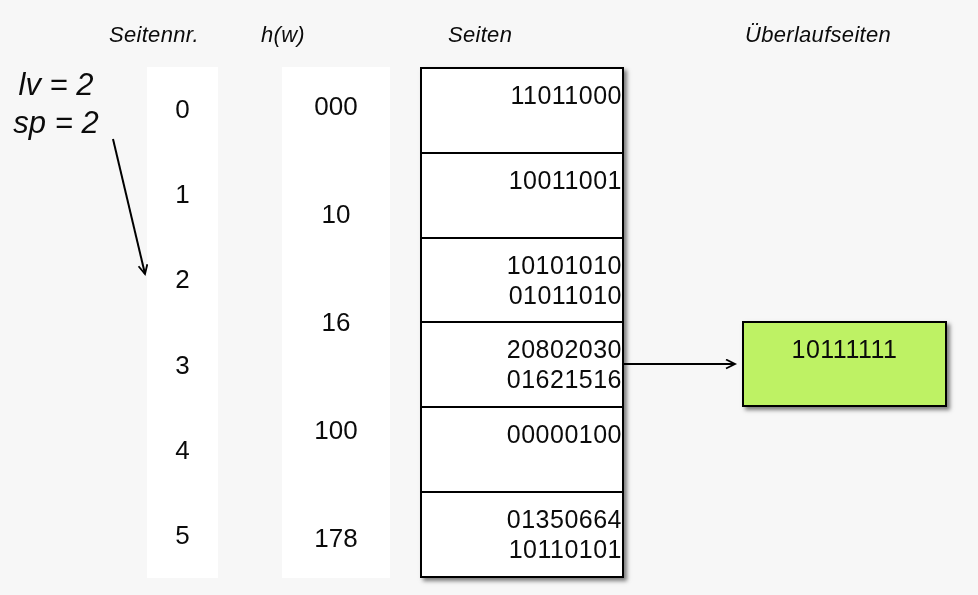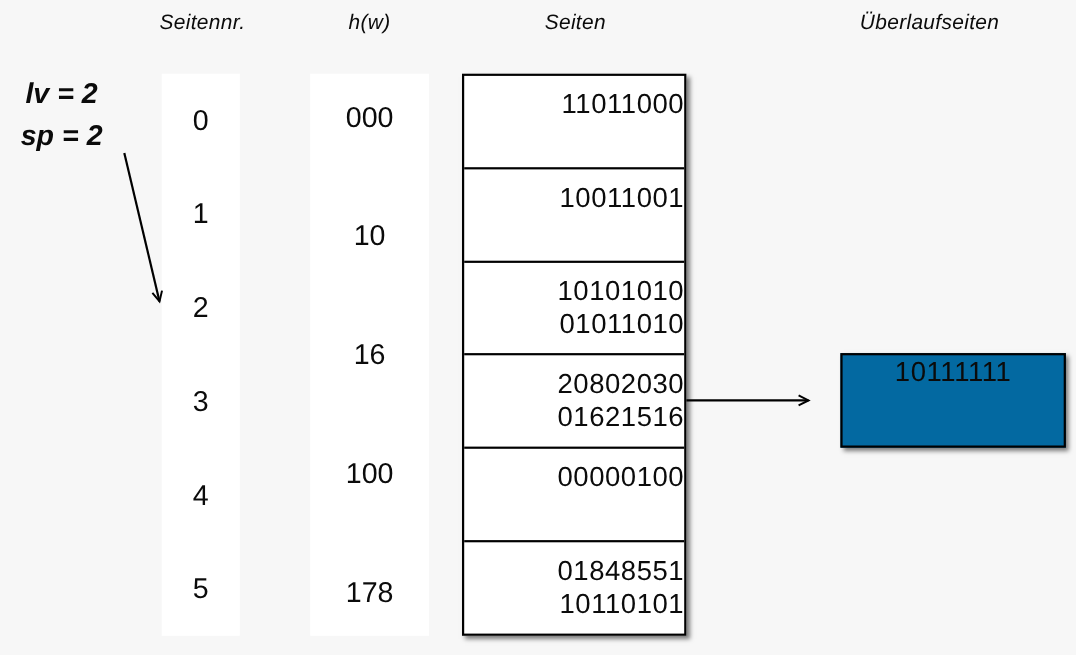--- a/index.html
+++ b/index.html
@@ -9,34 +9,34 @@
     -webkit-font-smoothing:antialiased;
   }
   .canvas{
     position:relative;
     width:978px;height:595px;
     background:#f7f7f7;
     overflow:hidden;
     color:#0b0b0b;
   }
   .col-header{
-    position:absolute;top:6px;height:30px;
-    font-size:19px;font-style:italic;font-weight:500;
-    text-align:center;line-height:30px;
+    position:absolute;top:20px;height:30px;
+    font-size:22px;font-style:italic;font-weight:500;
+    line-height:30px;
     letter-spacing:0.3px;
     white-space:nowrap;
   }
   .hdr-seitennr{left:109px;width:150px;}
   .hdr-hw{left:261px;width:150px;}
   .hdr-seiten{left:448px;width:150px;}
   .hdr-overflow{left:745px;width:200px;}
 
   .annotation{
     position:absolute;left:8px;top:66px;width:96px;
-    font-size:26px;font-style:italic;font-weight:700;
+    font-size:31px;font-style:italic;font-weight:400;
     text-align:center;line-height:38px;
     white-space:nowrap;
   }
 
   .strip{
     position:absolute;top:67px;height:511px;
     background:#ffffff;
     display:flex;flex-direction:column;
   }
   .strip-seitennr{left:147px;width:71px;}
@@ -63,26 +63,26 @@
     text-align:right;
   }
   .page-cell:last-child{border-bottom:none;}
   .entry-line{
     font-size:25px;line-height:30px;
     letter-spacing:0.5px;
   }
 
   .overflow-box{
     position:absolute;left:742px;top:321px;width:205px;height:86px;
-    background:#0369a1;
+    background:#bef264;
     border:2px solid #000;
     box-sizing:border-box;
     box-shadow:3px 3px 4px rgba(0,0,0,0.5);
+    padding-top:11px;
     text-align:center;
-    margin-left:22px;
   }
 
   .arrow-layer{
     position:absolute;left:0;top:0;width:978px;height:595px;
     pointer-events:none;
   }
 </style>
 </head>
 <body>
 
@@ -130,21 +130,21 @@
     </div>
     <div class="page-cell">
       <div class="entry-line">20802030</div>
       <div class="entry-line">01621516</div>
     </div>
     <div class="page-cell">
       <div class="entry-line">00000100</div>
       <div class="entry-line"></div>
     </div>
     <div class="page-cell">
-      <div class="entry-line">01848551</div>
+      <div class="entry-line">01350664</div>
       <div class="entry-line">10110101</div>
     </div>
   </div>
 
   <div class="overflow-box">
     <div class="entry-line">10111111</div>
   </div>
 
   <svg class="arrow-layer" viewBox="0 0 978 595">
     <defs>

